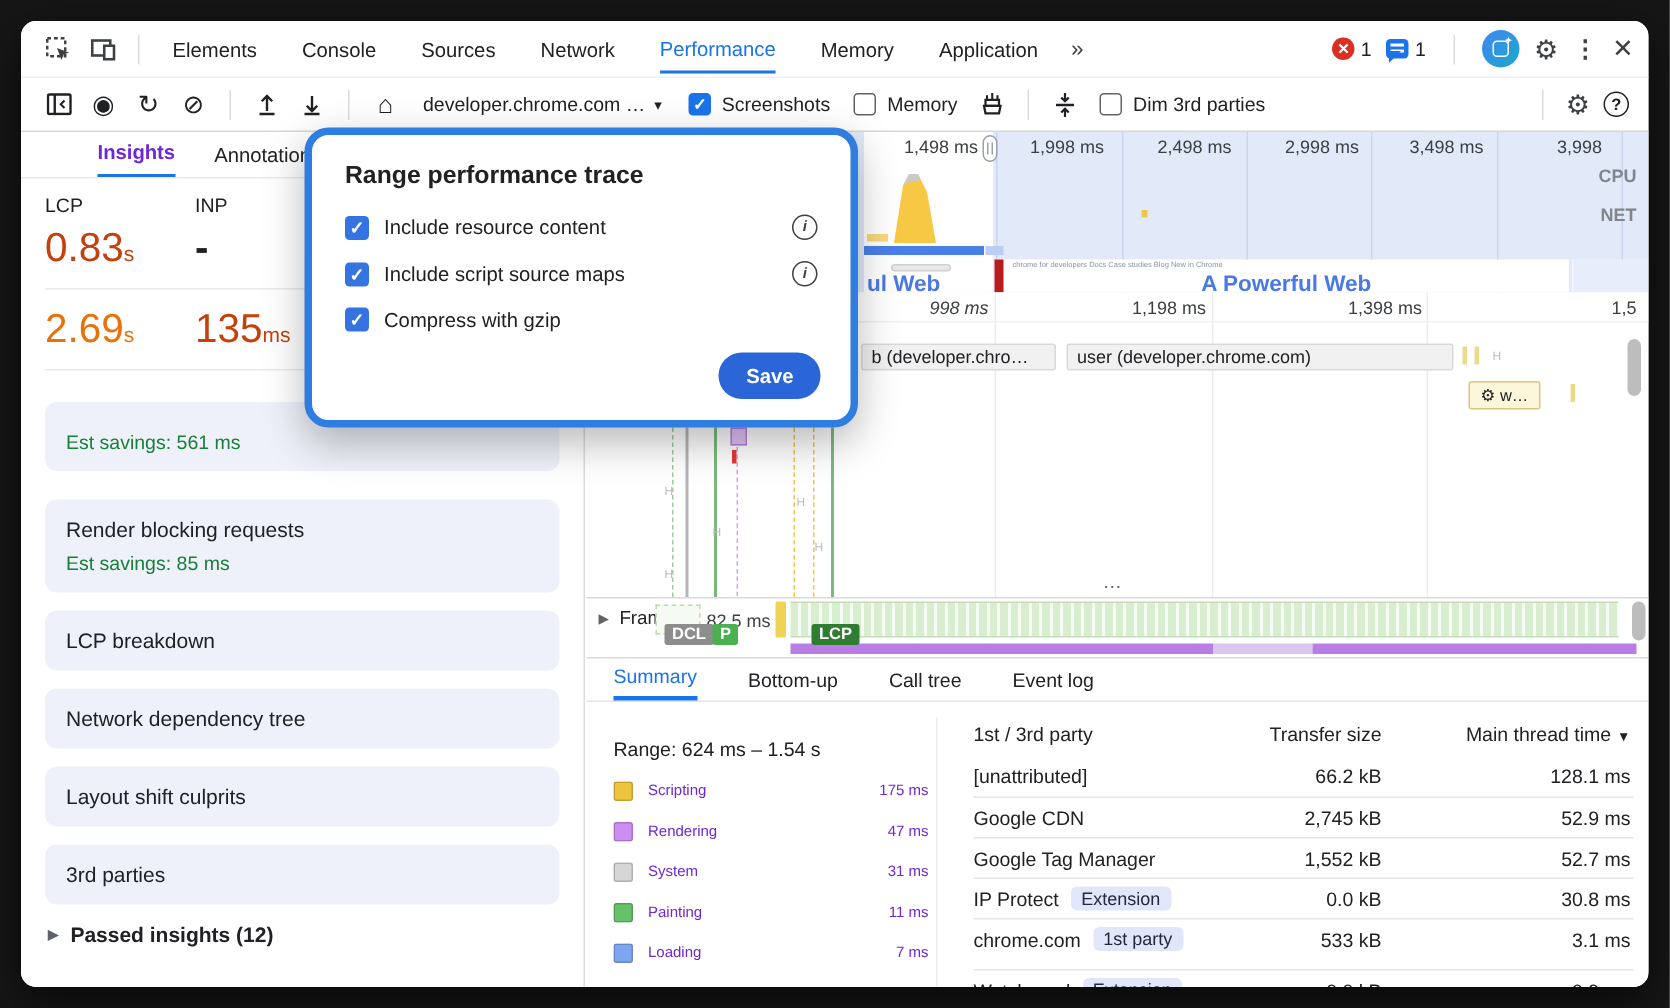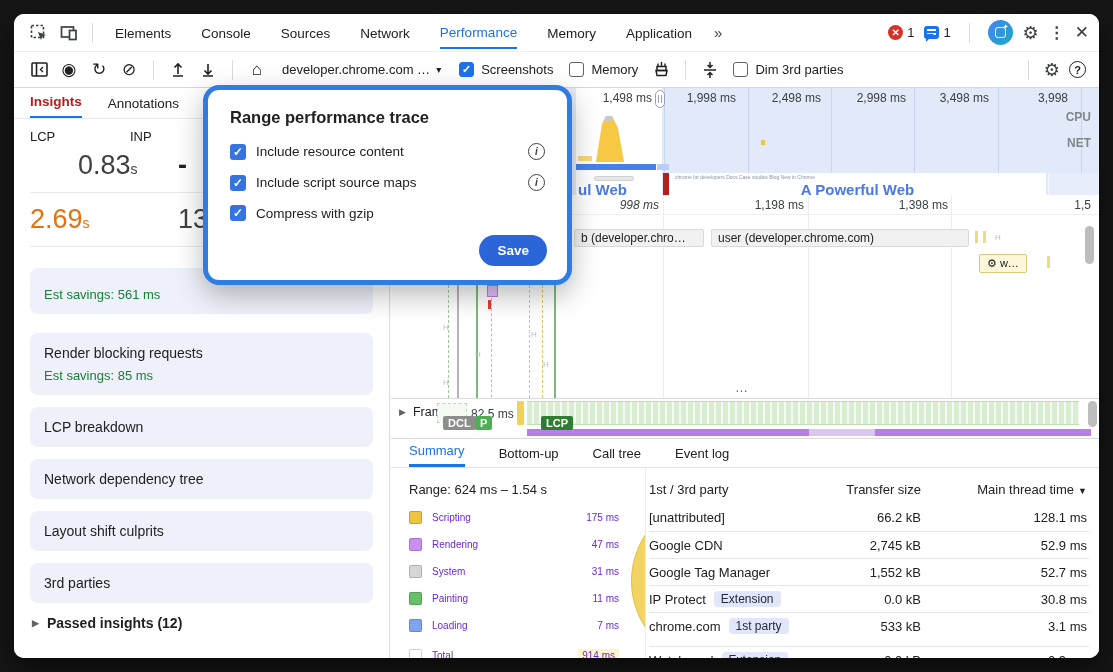--- a/index.html
+++ b/index.html
@@ -36,28 +36,28 @@
   .pagesel { display:flex; align-items:center; gap:6px; margin:0 10px; color:#202124; }
   .pagesel .car { font-size:10px; color:#202124; }
   .cb { display:flex; align-items:center; gap:7px; margin:0 8px; }
   .cbbox { width:15px; height:15px; border:1.5px solid #5f6368; border-radius:3px; background:#fff; }
   .cbbox.on { background:#1a73e8; border-color:#1a73e8; color:#fff; font-size:11px; display:flex; align-items:center; justify-content:center; font-weight:bold; }
 
   
   .sidebar { position:absolute; left:0; top:74px; width:376px; bottom:0; background:#fff; border-right:1px solid #dadce0; overflow:hidden; }
   .side-tabs { display:flex; gap:26px; padding:0 16px; height:31px; align-items:flex-end; border-bottom:1px solid #e8eaed; font-size:13.5px; color:#202124; }
   .side-tab { padding-bottom:7px; }
-  .side-tab.active { color:#b91c1c; border-bottom:2.5px solid #1a73e8; font-weight:bold; }
+  .side-tab.active { color:#6d28d9; border-bottom:2.5px solid #1a73e8; font-weight:bold;margin-left:35px; }
   .metrics { padding:10px 16px 0; }
   .mrow { display:flex; }
   .mcol1 { width:100px; }
   .mhead { font-size:13px; color:#202124; margin-bottom:6px; }
   .mval { font-size:27px; }
   .mval .unit { font-size:14px; }
-  .good { color:#404040;margin-left:48px; }
+  .good { color:#c2410c; }
   .poor { color:#e8710a; }
   .dashv { color:#202124; font-weight:bold; }
   .mdiv { height:1px; background:#e8eaed; margin:11px 0; }
   .cards { padding:10px 16px 0; }
   .card { background:#eef1f9; border-radius:8px; padding:12px 14px; margin-bottom:12px; }
   .card .ct { font-size:14px; color:#202124; }
   .card .cs { font-size:13px; color:#188038; margin-top:7px; }
   .passed { font-size:14px; font-weight:bold; color:#202124; margin:2px 2px 0; display:flex; gap:8px; align-items:center; }
   .passed .tri { font-size:9px; color:#5f6368; }
 
@@ -100,21 +100,21 @@
   .mk { position:absolute; top:17px; color:#fff; font-size:11px; font-weight:bold; padding:1px 5px; border-radius:2px; }
   .purplebar { position:absolute; top:30px; height:7px; background:#b87ee6; }
   .purplebar.light { background:#dac6f1; }
 
   .btabs { position:absolute; left:0; top:350px; width:708px; height:30px; background:#fff; border-top:1px solid #dadada; border-bottom:1px solid #e4e4e4; display:flex; align-items:flex-end; gap:34px; padding:0 18px; font-size:13px; color:#202124; }
   .btab { padding-bottom:6px; }
   .btab.active { color:#1a73e8; border-bottom:3px solid #1a73e8; }
 
   
   .sum { position:absolute; left:0; top:380px; width:708px; bottom:0; background:#fff; }
-  .sumleft { position:absolute; left:0; top:0; width:255px; bottom:0; overflow:hidden; border-right:1px solid #ececec; }
+  .sumleft { position:absolute; left:0; top:10px; width:234px; bottom:0; overflow:hidden; border-right:1px solid #ececec; }
   .range { position:absolute; left:18px; top:14px; font-size:13px; color:#202124; }
   .lrow { position:absolute; left:18px; width:210px; height:22px; display:flex; align-items:center; font-size:10px; color:#6d28d9; }
   .sw { width:13px; height:13px; border:1px solid rgba(0,0,0,.18); border-radius:2px; margin-right:10px; }
   .lval { margin-left:auto; text-align:right; }
   .lval.hl { background:#fdf3cd; padding:1px 4px; }
   .pie { position:absolute; left:240px; top:28px; width:170px; height:170px; border-radius:50%; background:#f2d465; border:1px solid #e3bf45; }
   .sumright { position:absolute; left:252px; top:0; right:0; bottom:0; overflow:hidden; }
   .trow { position:absolute; left:6px; right:10px; height:27px; display:flex; align-items:center; font-size:13px; color:#202124; }
   .trow.sepline { border-top:1px solid #e6e6e6; }
   .thead { font-size:13px; color:#202124; }

